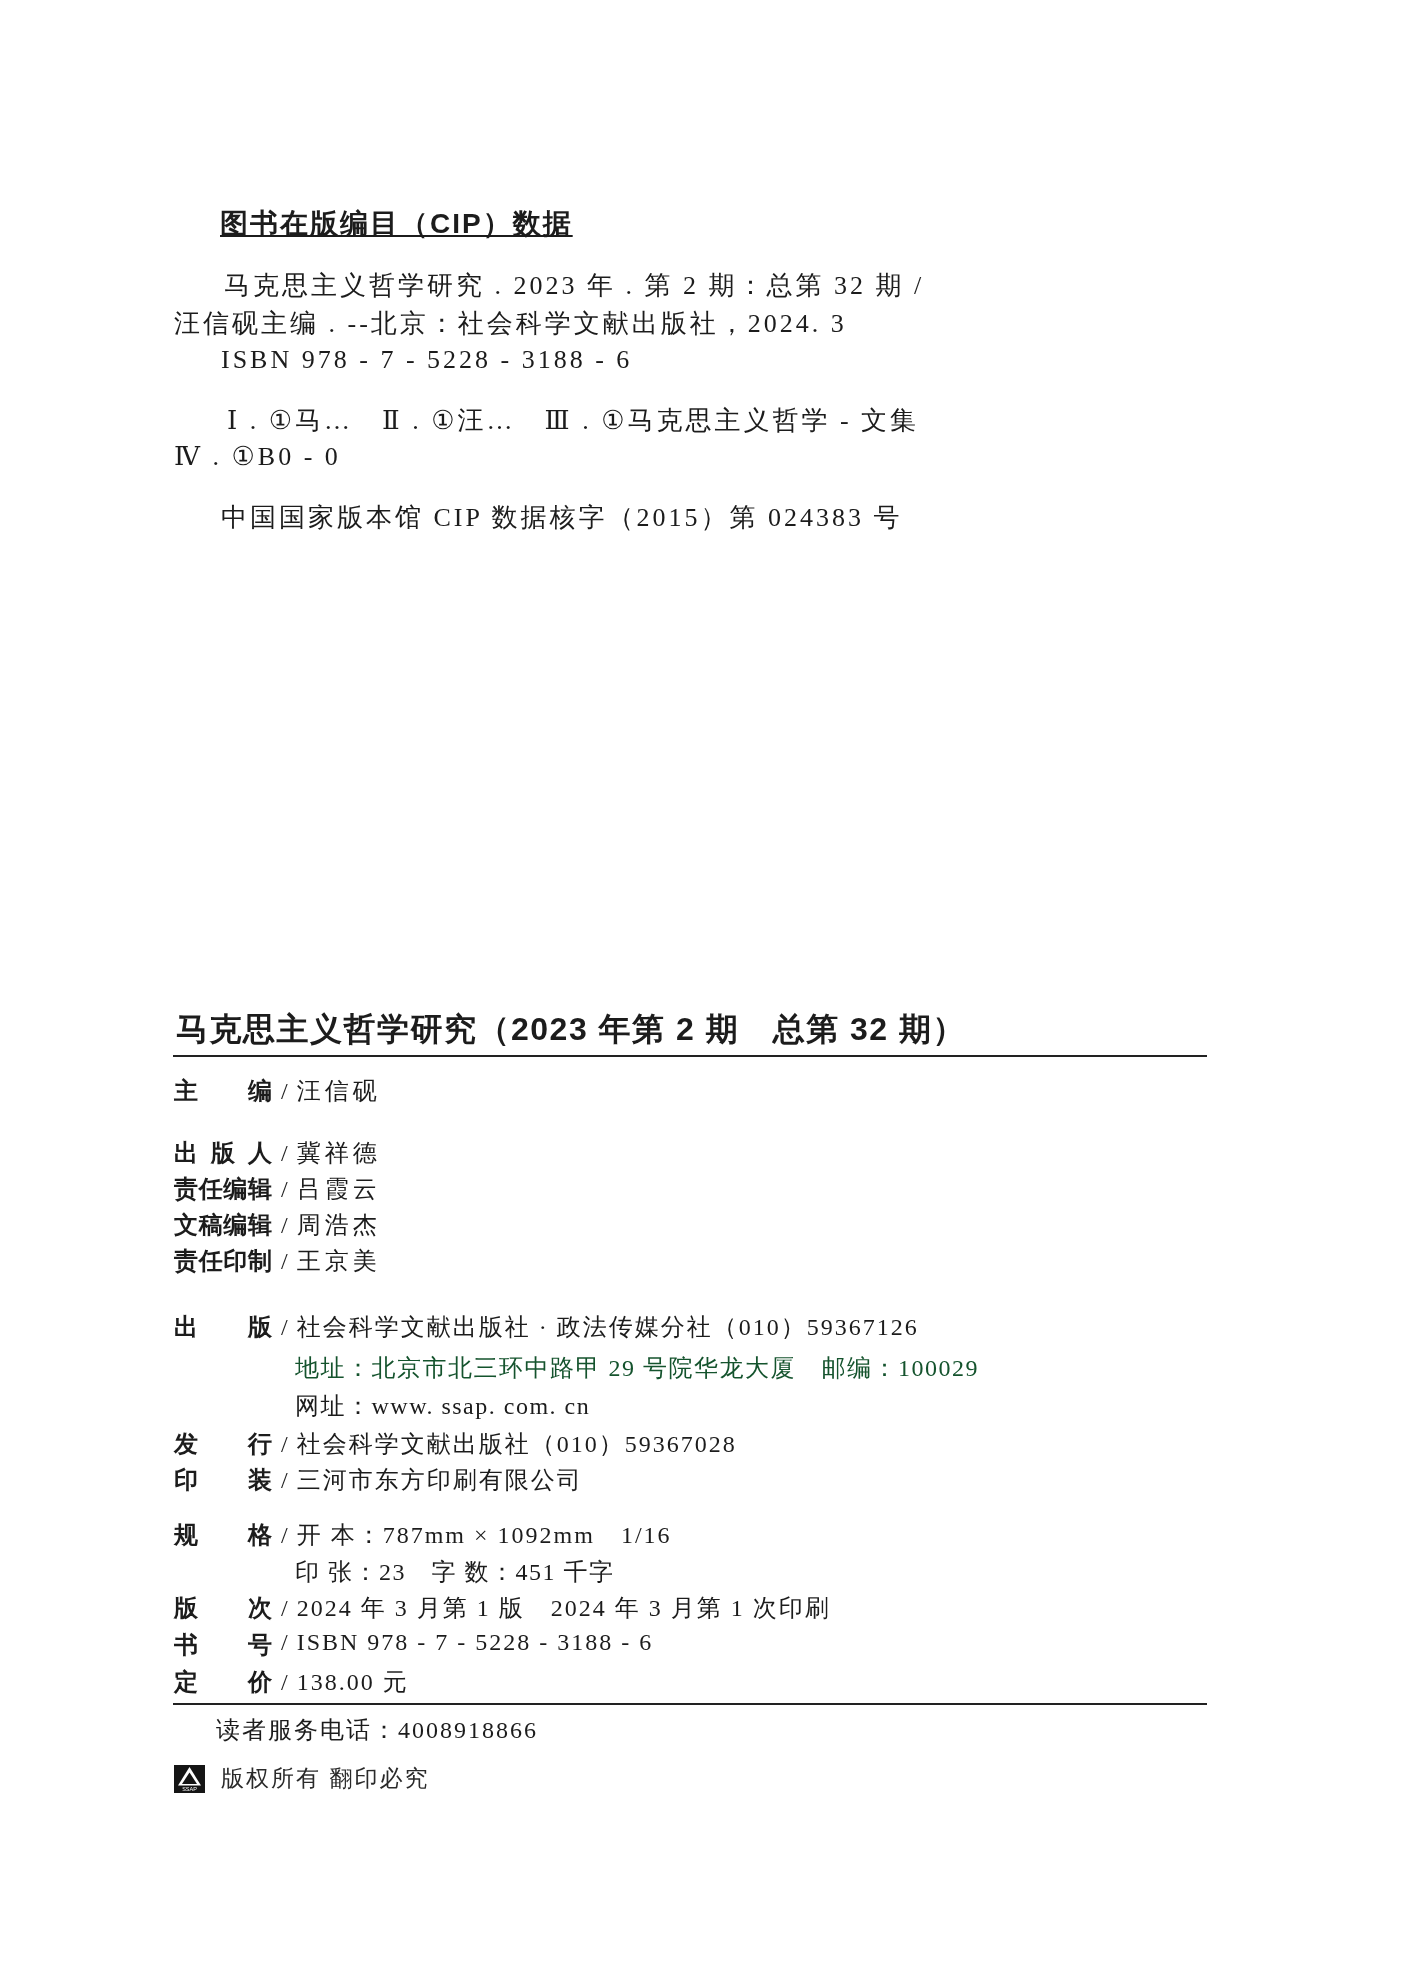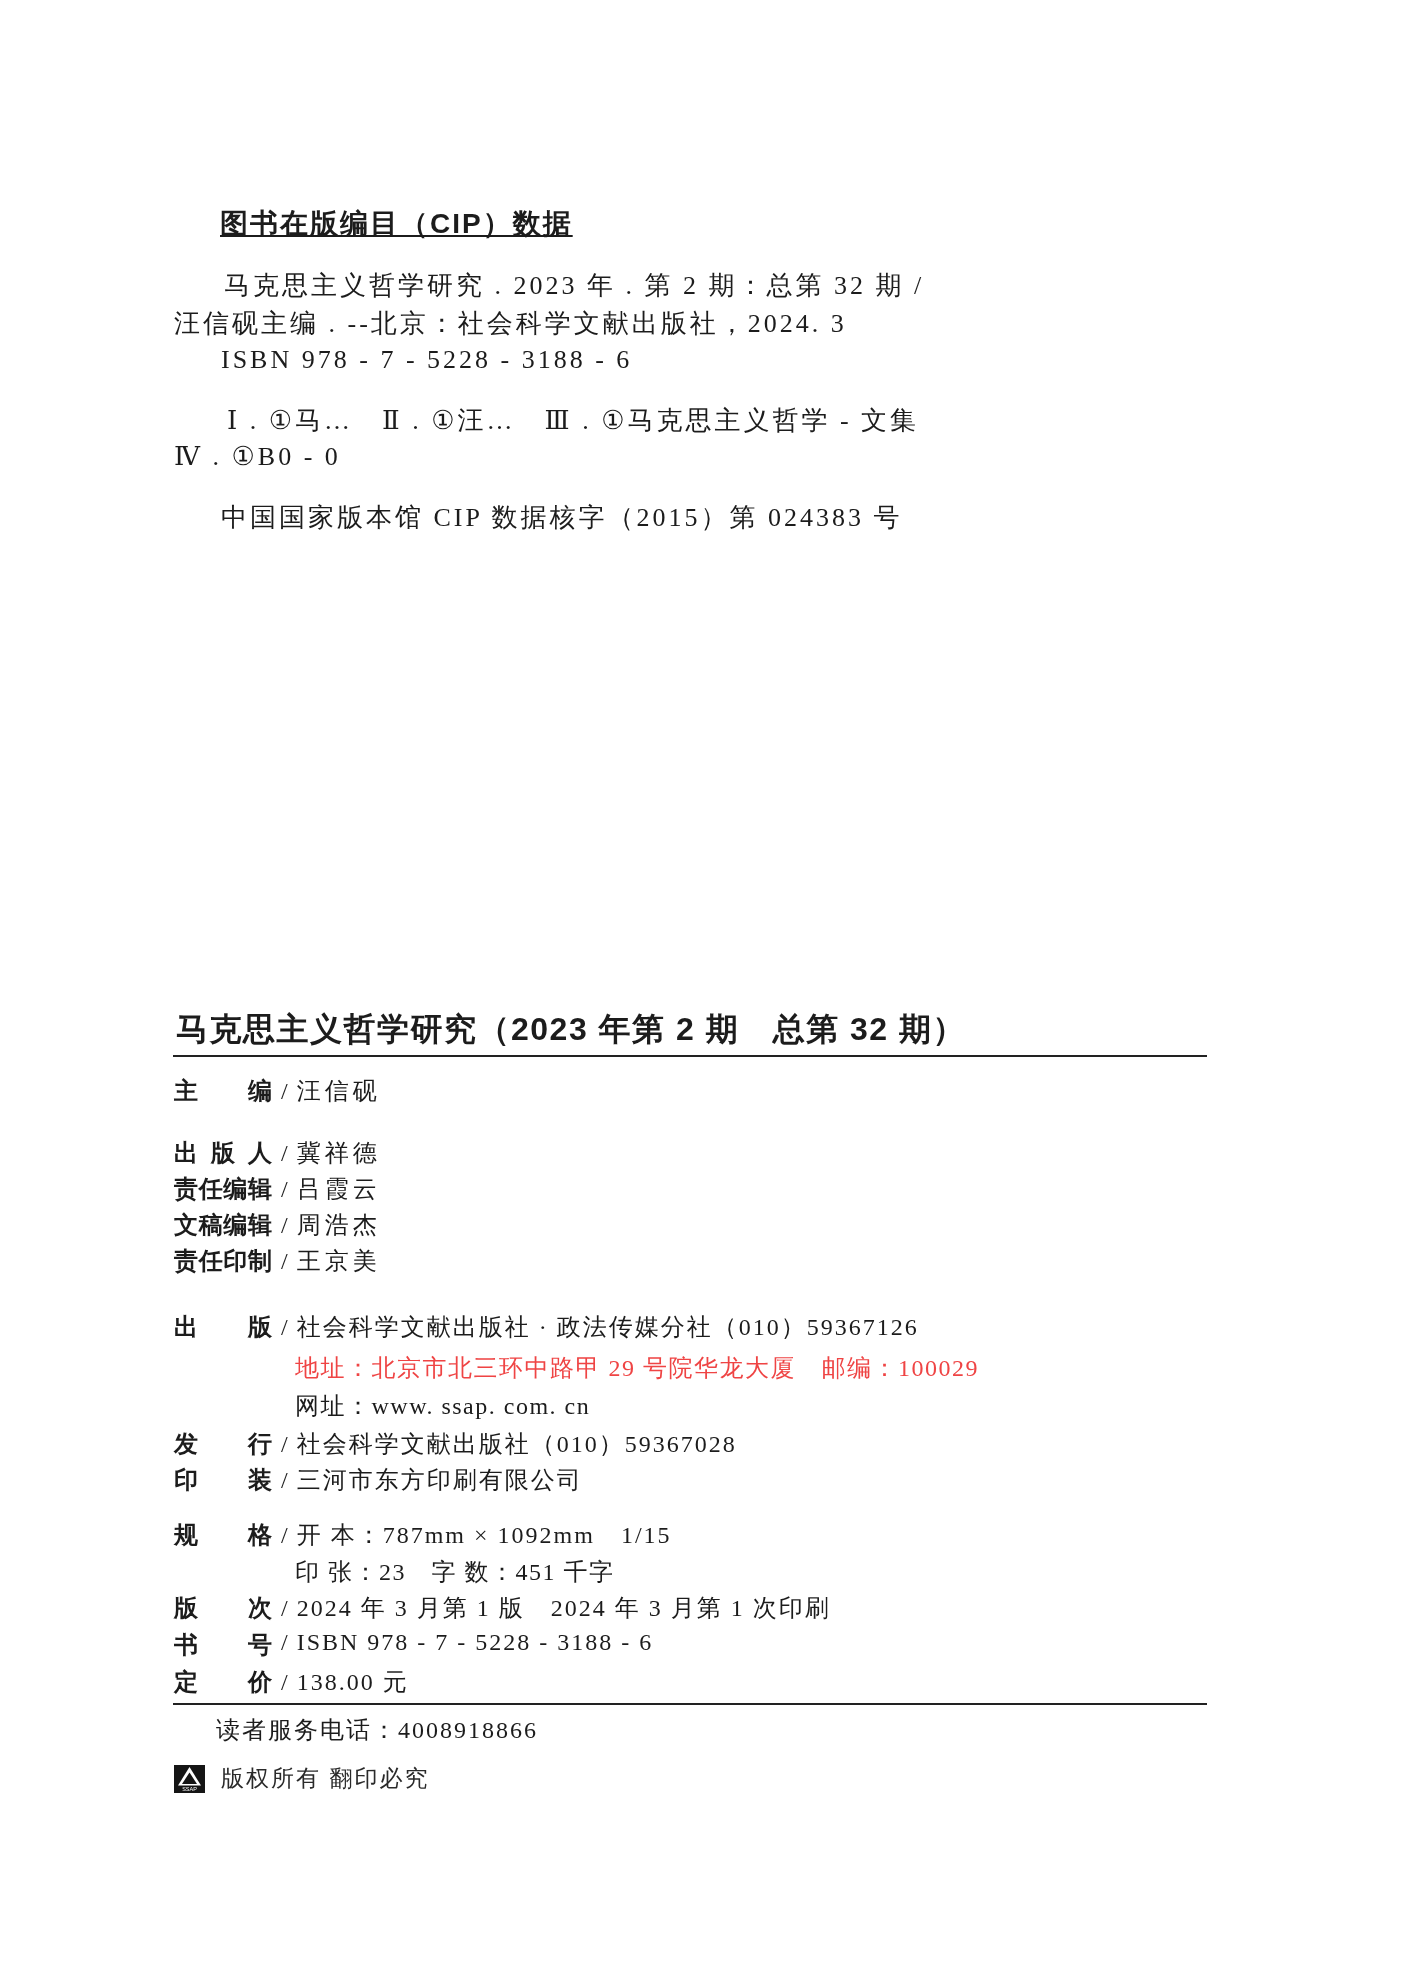--- a/index.html
+++ b/index.html
@@ -18,21 +18,21 @@
   .rule{position:absolute;height:2px;background:#222;}
 
   
   .field-row{position:absolute;left:174px;font-size:24px;}
   .flabel{display:inline-block;width:98px;text-align:justify;text-align-last:justify;
           vertical-align:top;font-weight:600;}
   .fsep{margin:0 9px 0 9px;}
   .fval{letter-spacing:2px;}
   .fval-name{letter-spacing:4px;}
   .subline{position:absolute;left:295px;font-size:24px;letter-spacing:1.5px;}
-  .gray{color:#ef4444;}
+  .gray{color:#14532d;}
 
   .service-line{font-size:24px;letter-spacing:2px;margin-left:44px;}
   .copyright-row{position:absolute;display:flex;align-items:center;gap:16px;}
   .copyright-text{font-family:"Liberation Sans","DejaVu Sans",sans-serif;
                   font-size:23px;letter-spacing:2px;color:#2a2a2a;}
 </style>
 </head>
 <body>
 
 <div class="abs cip-header" style="left:220px;top:205px">图书在版编目（CIP）数据</div>
@@ -83,21 +83,21 @@
 
 <div class="field-row" style="top:1428px">
   <span class="flabel">发行</span><span class="fsep">/</span><span class="fval">社会科学文献出版社（010）59367028</span>
 </div>
 
 <div class="field-row" style="top:1464px">
   <span class="flabel">印装</span><span class="fsep">/</span><span class="fval">三河市东方印刷有限公司</span>
 </div>
 
 <div class="field-row" style="top:1519px">
-  <span class="flabel">规格</span><span class="fsep">/</span><span class="fval">开 本：787mm × 1092mm　1/15</span>
+  <span class="flabel">规格</span><span class="fsep">/</span><span class="fval">开 本：787mm × 1092mm　1/16</span>
 </div>
 
 <div class="subline" style="top:1556px">印 张：23　字 数：451 千字</div>
 
 <div class="field-row" style="top:1592px">
   <span class="flabel">版次</span><span class="fsep">/</span><span class="fval">2024 年 3 月第 1 版　2024 年 3 月第 1 次印刷</span>
 </div>
 
 <div class="field-row" style="top:1629px">
   <span class="flabel">书号</span><span class="fsep">/</span><span class="fval">ISBN 978 - 7 - 5228 - 3188 - 6</span>

